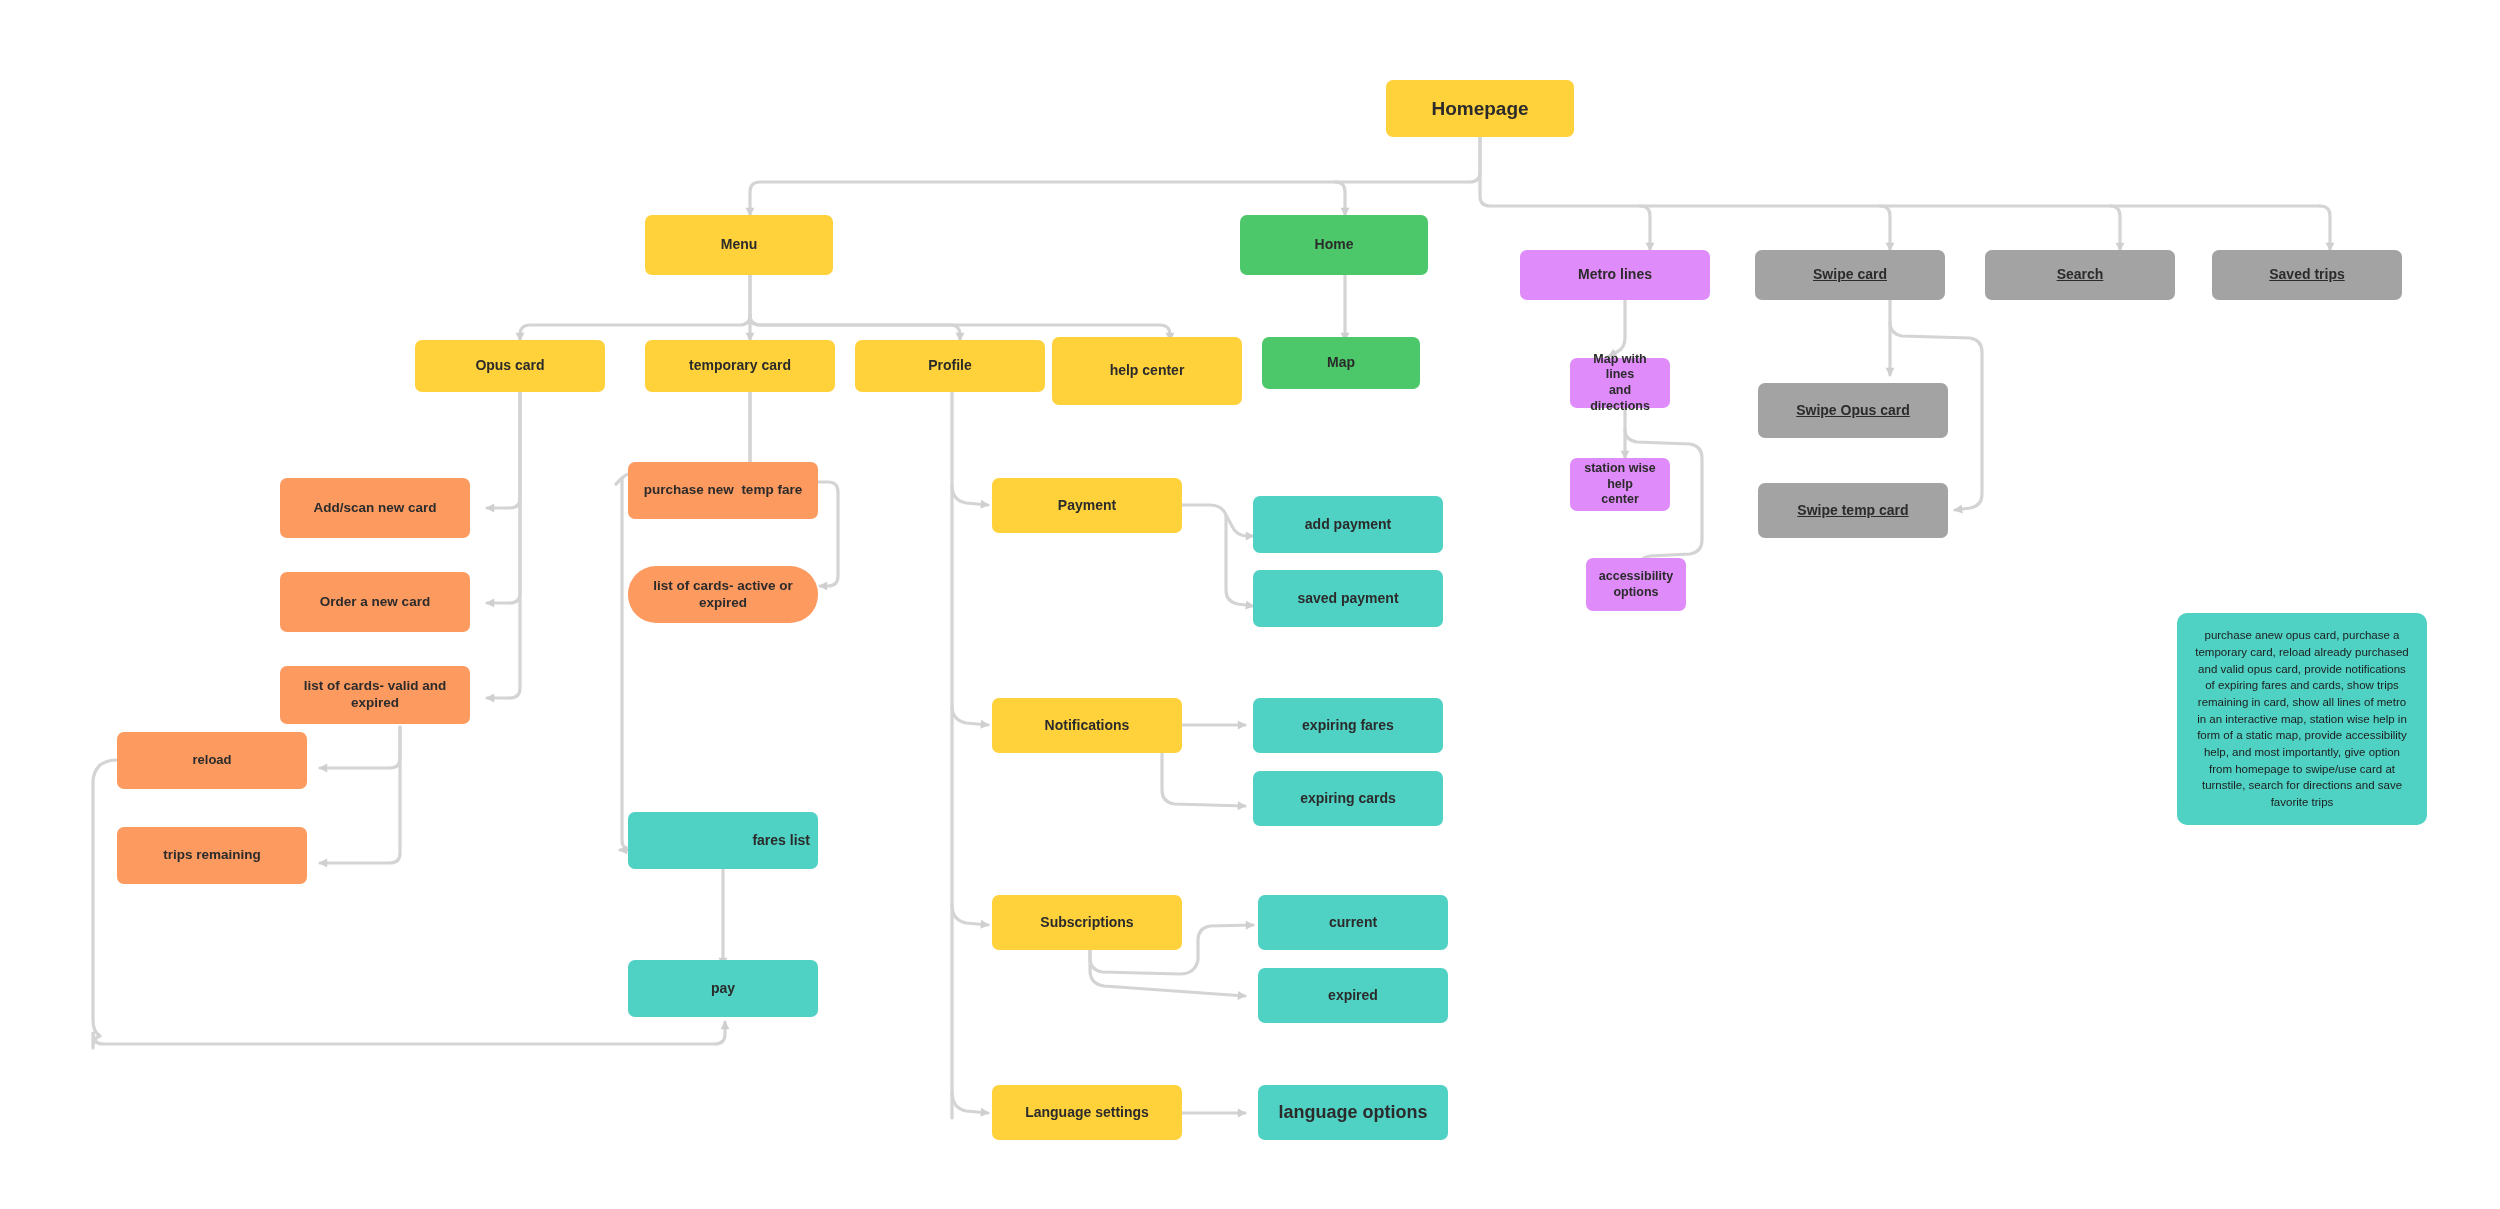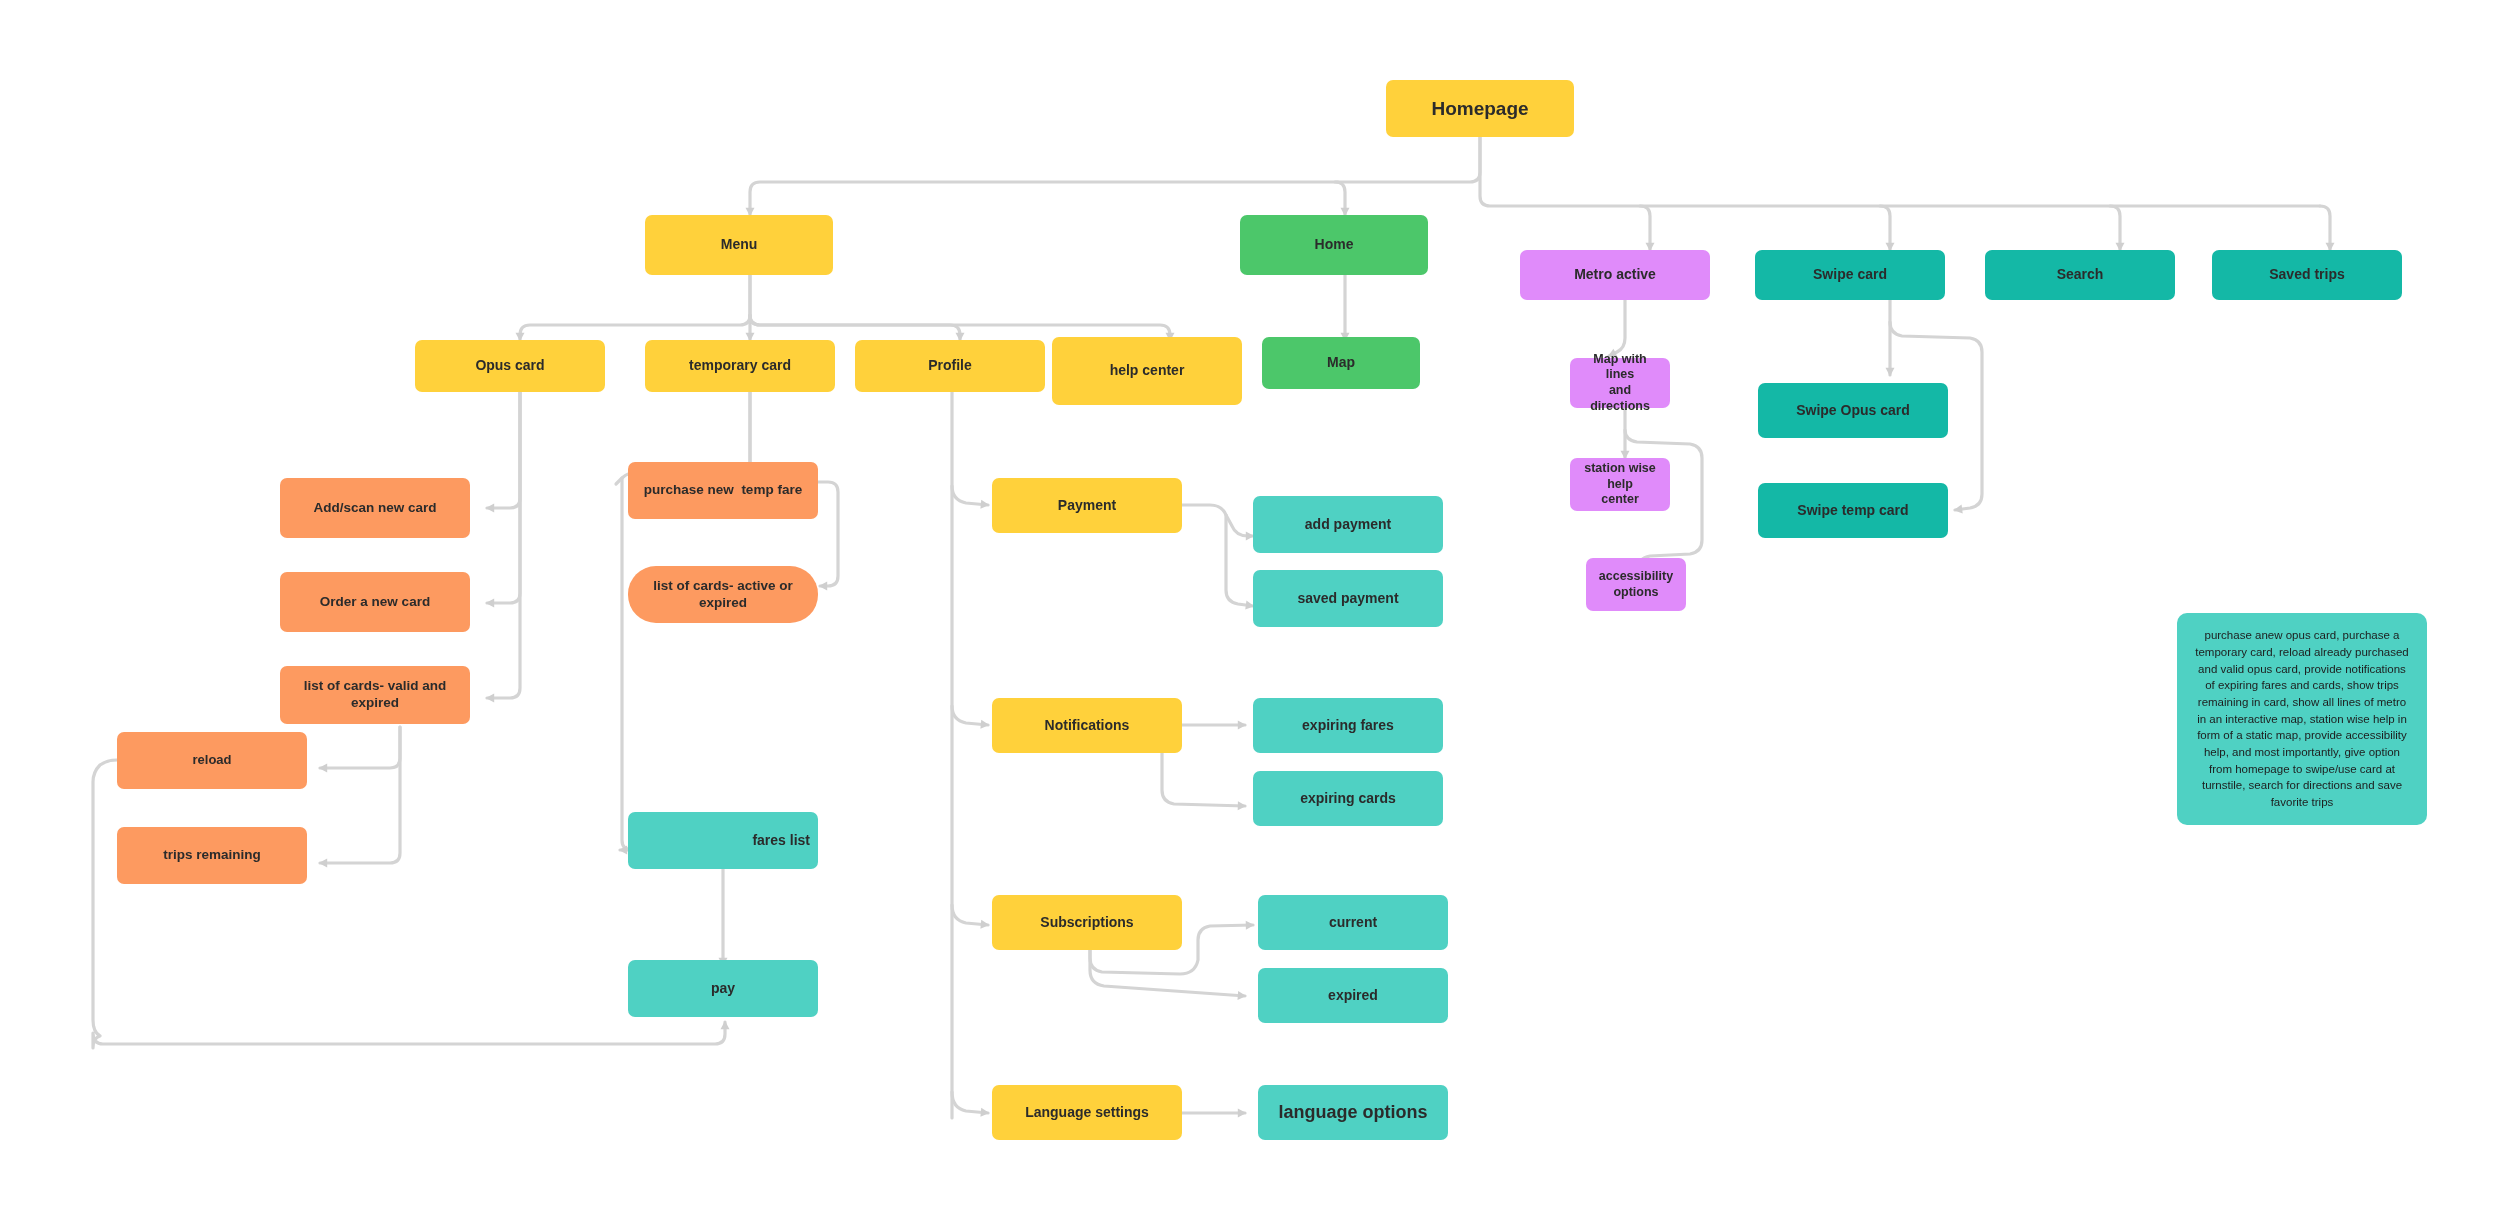--- a/index.html
+++ b/index.html
@@ -40,21 +40,21 @@
     color: #2b2b2b;
     font-weight: bold;
     line-height: 1.25;
     padding: 4px 8px;
     white-space: pre-wrap;
   }
   .node.root     { background: #ffd13b; }
   .node.yellow   { background: #ffd13b; }
   .node.green    { background: #4cc76a; }
   .node.purple   { background: #e08bfa; }
-  .node.blue     { background: #14b8a6; }
+  .node.blue     { background: #a3a3a3; text-decoration: underline; }
   .node.orange   { background: #fd9a60; }
   .node.teal     { background: #4fd1c3; }
 
   .note {
     position: absolute;
     background: #4fd1c3;
     border-radius: 10px;
     color: #1d1d1d;
     text-align: center;
     line-height: 1.45;
@@ -142,21 +142,21 @@
 
   <div class="node yellow" style="left:645px; top:215px; width:188px; height:60px; font-size:14px;">
     <span>Menu</span>
   </div>
 
   <div class="node green" style="left:1240px; top:215px; width:188px; height:60px; font-size:14px;">
     <span>Home</span>
   </div>
 
   <div class="node purple" style="left:1520px; top:250px; width:190px; height:50px; font-size:14px;">
-    <span>Metro active</span>
+    <span>Metro lines</span>
   </div>
 
   <div class="node blue" style="left:1755px; top:250px; width:190px; height:50px; font-size:14px;">
     <span>Swipe card</span>
   </div>
 
   <div class="node blue" style="left:1985px; top:250px; width:190px; height:50px; font-size:14px;">
     <span>Search</span>
   </div>
 

